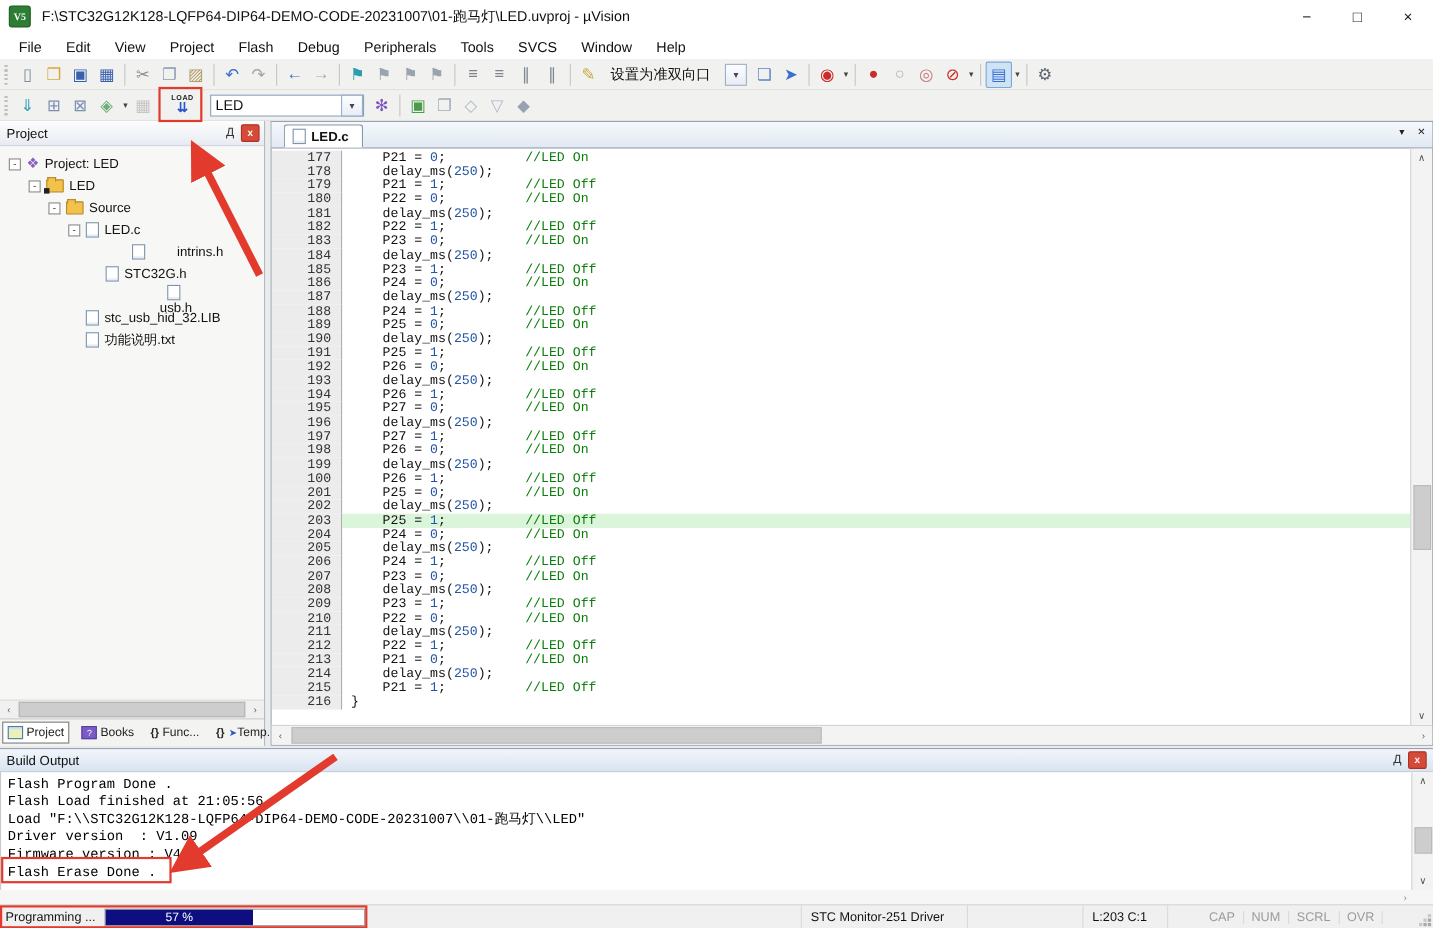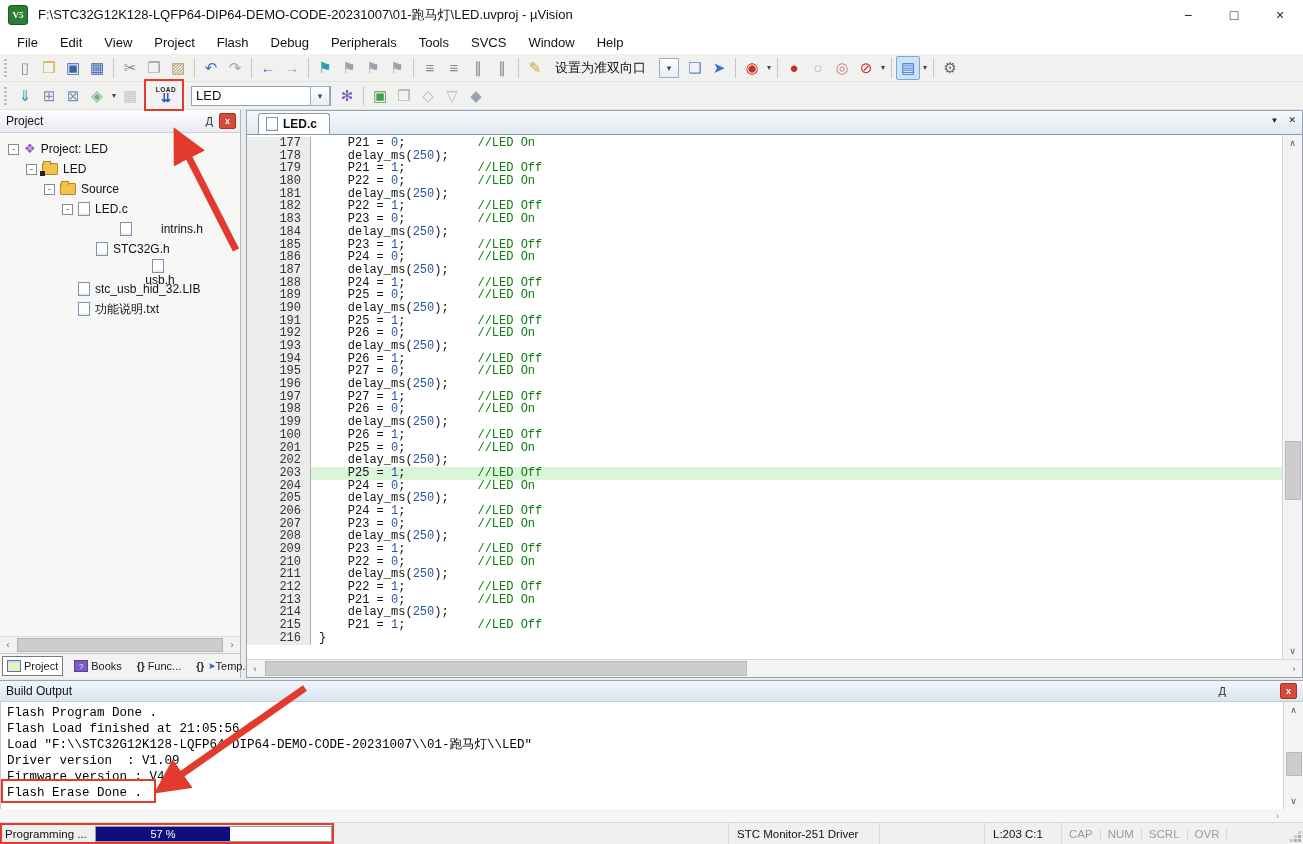--- a/index.html
+++ b/index.html
@@ -72,21 +72,21 @@
   .num{color:#2456a6;}
   .cmt{color:#0a7d0a;}
   .vscroll{width:19px;background:#f3f3f3;border-left:1px solid #d4d4d4;display:flex;flex-direction:column;flex:none;position:relative;}
   .vscroll .sb-arrow{width:19px;}
   .v-thumb{position:absolute;left:2px;width:14px;background:#cdcdcd;border:1px solid #bababa;}
   .edit-hscroll{height:17px;background:#f3f3f3;border-top:1px solid #d4d4d4;display:flex;align-items:center;flex:none;}
   .edit-thumb{width:480px;height:13px;background:#cdcdcd;border:1px solid #bababa;margin-left:2px;}
   .hs-fill{flex:1;}
   
   .build-panel{position:absolute;left:0;top:680px;width:1303px;height:142px;background:#fff;display:flex;flex-direction:column;box-sizing:border-box;}
-  .build-header{height:20px;background:linear-gradient(#f2f6fb,#d9e4f1);border-top:1px solid #98a4b4;border-bottom:1px solid #c2ccd8;display:flex;align-items:center;padding:0 6px;font-size:12px;color:#111;flex:none;gap:48px;}
+  .build-header{height:20px;background:linear-gradient(#f2f6fb,#d9e4f1);border-top:1px solid #98a4b4;border-bottom:1px solid #c2ccd8;display:flex;align-items:center;padding:0 6px;font-size:12px;color:#111;flex:none;}
   .build-body{flex:1;display:flex;overflow:hidden;border-left:1px solid #c8c8c8;}
   .build-lines{flex:1;padding:3px 0 0 6px;font-family:"Liberation Mono","DejaVu Sans Mono",monospace;font-size:12.5px;line-height:16px;color:#000;white-space:pre;}
   .build-hscroll{height:13px;background:#f6f6f6;display:flex;align-items:center;justify-content:flex-end;padding-right:24px;flex:none;}
   .build-hscroll span{font-size:9px;color:#888;}
   
   .statusbar{position:absolute;left:0;top:822px;width:1303px;height:22px;background:#f0f0f0;border-top:1px solid #d6d6d6;font-size:11.5px;color:#111;box-sizing:border-box;}
   .st-item{position:absolute;top:0;height:22px;display:flex;align-items:center;}
   .progress-track{position:absolute;left:95px;top:3px;width:237px;height:16px;background:#fff;border:1px solid #9a9a9a;box-sizing:border-box;}
   .progress-fill{height:100%;background:#0e0e80;display:flex;align-items:center;justify-content:center;color:#fff;font-size:11px;}
   .st-panel{border-left:1px solid #d9d9d9;border-right:1px solid #d9d9d9;padding:0 8px;}
@@ -575,21 +575,21 @@
 
   <div class="statusbar">
     <div class="st-item" style="left:5px;">Programming ...</div>
     <div class="progress-track">
       <div class="progress-fill" id="progfill" style="width: 57%;">
         <span>57 %</span>
       </div>
     </div>
     <div class="st-item st-panel" style="left:728px;width:134px;">STC Monitor-251 Driver</div>
     <div class="st-item st-panel" style="left:984px;width:60px;">L:203 C:1</div>
-    <div class="st-item" style="left:1062px;align-items:center;" id="toggles">
+    <div class="st-item" style="left:1092px;align-items:center;" id="toggles">
         <span class="st-toggle">CAP</span>
         <span class="st-toggle">NUM</span>
         <span class="st-toggle">SCRL</span>
         <span class="st-toggle">OVR</span>
       </div>
     <div class="grip-corner"></div>
   </div>
 
   <div class="red-box" style="left:144px;top:79px;width:40px;height:32px;"></div>
   <div class="red-box" style="left:1px;top:779px;width:155px;height:24px;"></div>

